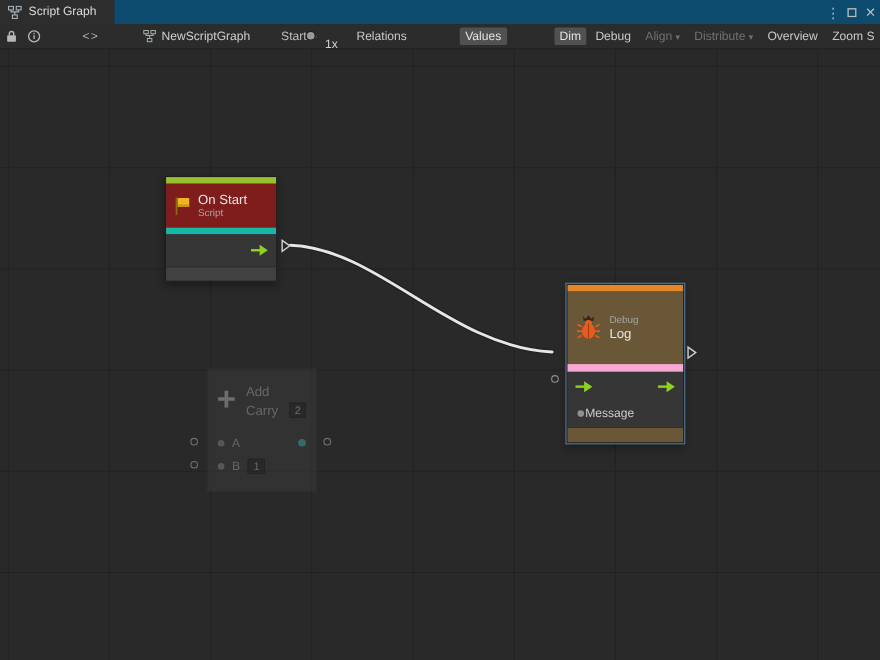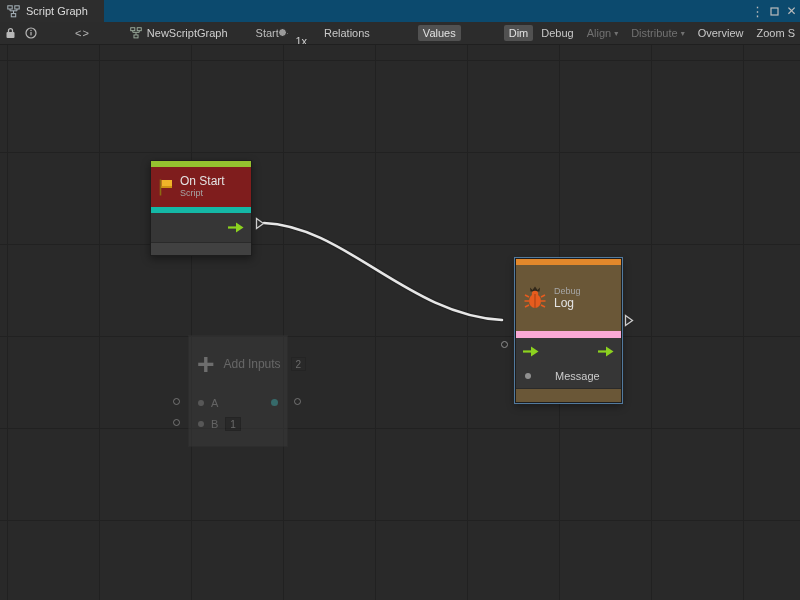--- a/index.html
+++ b/index.html
@@ -46,31 +46,31 @@
   #node-on-start{left:150px;top:115px;width:102px;}
   #node-on-start .accent{background:#95c12f;}
   #node-on-start .nhead{padding:8px 6px;}
   #node-on-start .flowrow{display:flex;justify-content:flex-end;align-items:center;height:29px;padding:0 7px;background:#363636;}
   #node-on-start .footer{height:13px;background:#414141;border-top:1px solid #2a2a2a;}
 
   #node-debug{left:515px;top:213px;width:107px;outline:1px solid #527a9e;}
   #node-debug .accent{background:#e2882b;}
   #node-debug .nhead{background:#6a5737;border-bottom:7px solid #f9a8d4;padding:20px 6px;}
   #node-debug .flowrow{display:flex;justify-content:space-between;align-items:center;height:26px;padding:0 7px;background:#363636;}
-  #node-debug .msgrow{display:flex;align-items:center;gap:24px;height:24px;padding:0 9px;background:#363636;}
+  #node-debug .msgrow{display:flex;align-items:center;gap:1px;height:24px;padding:0 9px;background:#363636;}
   #node-debug .footer{height:14px;background:#6a5737;border-top:1px solid #2a2a2a;}
 
   .dot{width:6px;height:6px;border-radius:50%;background:#909090;flex:none;}
   .msglabel{font-size:11px;color:#cccccc;}
 
   
   #node-add{left:188px;top:290px;width:100px;height:112px;position:absolute;background:#3f3f3f;border:1px solid #343434;opacity:.45;}
   .addhead{height:56px;display:flex;align-items:center;gap:9px;padding:0 8px;}
   .plus{font-size:30px;font-weight:bold;color:#c0c0c0;line-height:30px;}
-  .addtitles{font-size:12px;color:#b0b0b0;display:flex;flex-direction:row;gap:3px;}
+  .addtitles{font-size:12px;color:#b0b0b0;display:flex;flex-direction:column;gap:3px;}
   .inputsrow{display:flex;align-items:center;gap:10px;}
   .grow{display:flex;align-items:center;gap:7px;height:21px;padding:0 9px;font-size:11px;color:#ababab;}
   .valbox{background:#2a2a2a;border:1px solid #1e1e1e;color:#b9b9b9;font-size:10px;padding:0 4px;min-width:14px;height:14px;line-height:13px;text-align:center;}
   .tealdot{width:7px;height:7px;border-radius:50%;background:#47b9ba;margin-left:auto;flex:none;}
 
   .port-circle{position:absolute;width:7px;height:7px;border-radius:50%;border:1px solid #8f8f8f;background:transparent;}
   .ghost-port{opacity:.7;}
   .port-tri{position:absolute;}
 </style>
 </head>
@@ -216,21 +216,21 @@
   <svg class="port-tri" style="left:624px;top:269px" width="10" height="13" viewBox="0 0 10 13">
     <path d="M1.5 1.5 L8.5 6.5 L1.5 11.5 Z" fill="#292929" stroke="#cdcdcd" stroke-width="1.3"></path>
   </svg>
 
   <div id="node-add">
     <div class="addhead">
       <span class="plus">+</span>
       <div class="addtitles">
         <span>Add</span>
         <span class="inputsrow">
-          <span>Inputs</span>
+          <span>Carry</span>
           <span class="valbox">2</span>
         </span>
       </div>
     </div>
     <div class="grow">
       <span class="dot"></span>
       <span>A</span>
       <span class="tealdot"></span>
     </div>
     <div class="grow">

